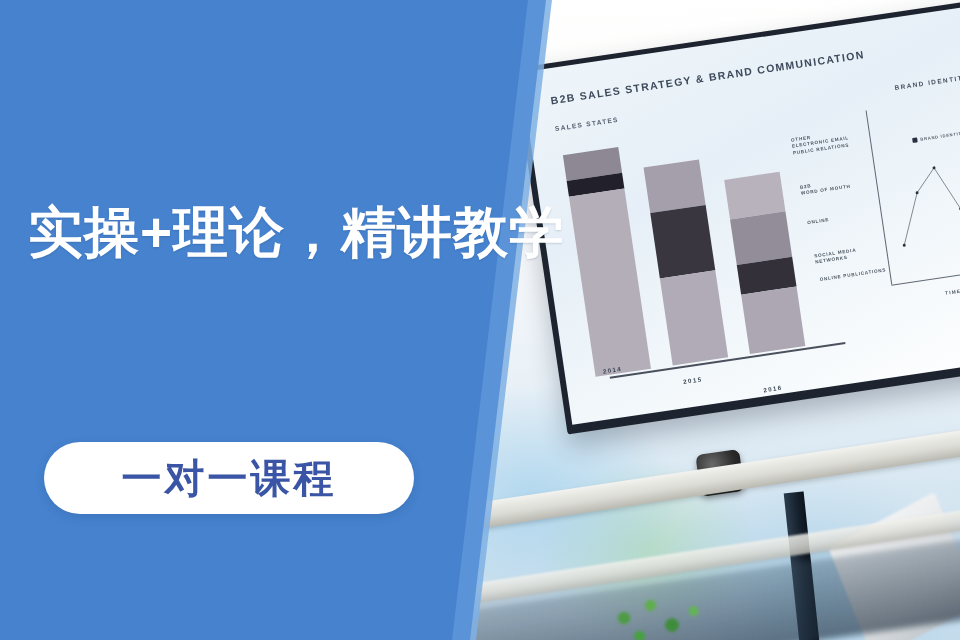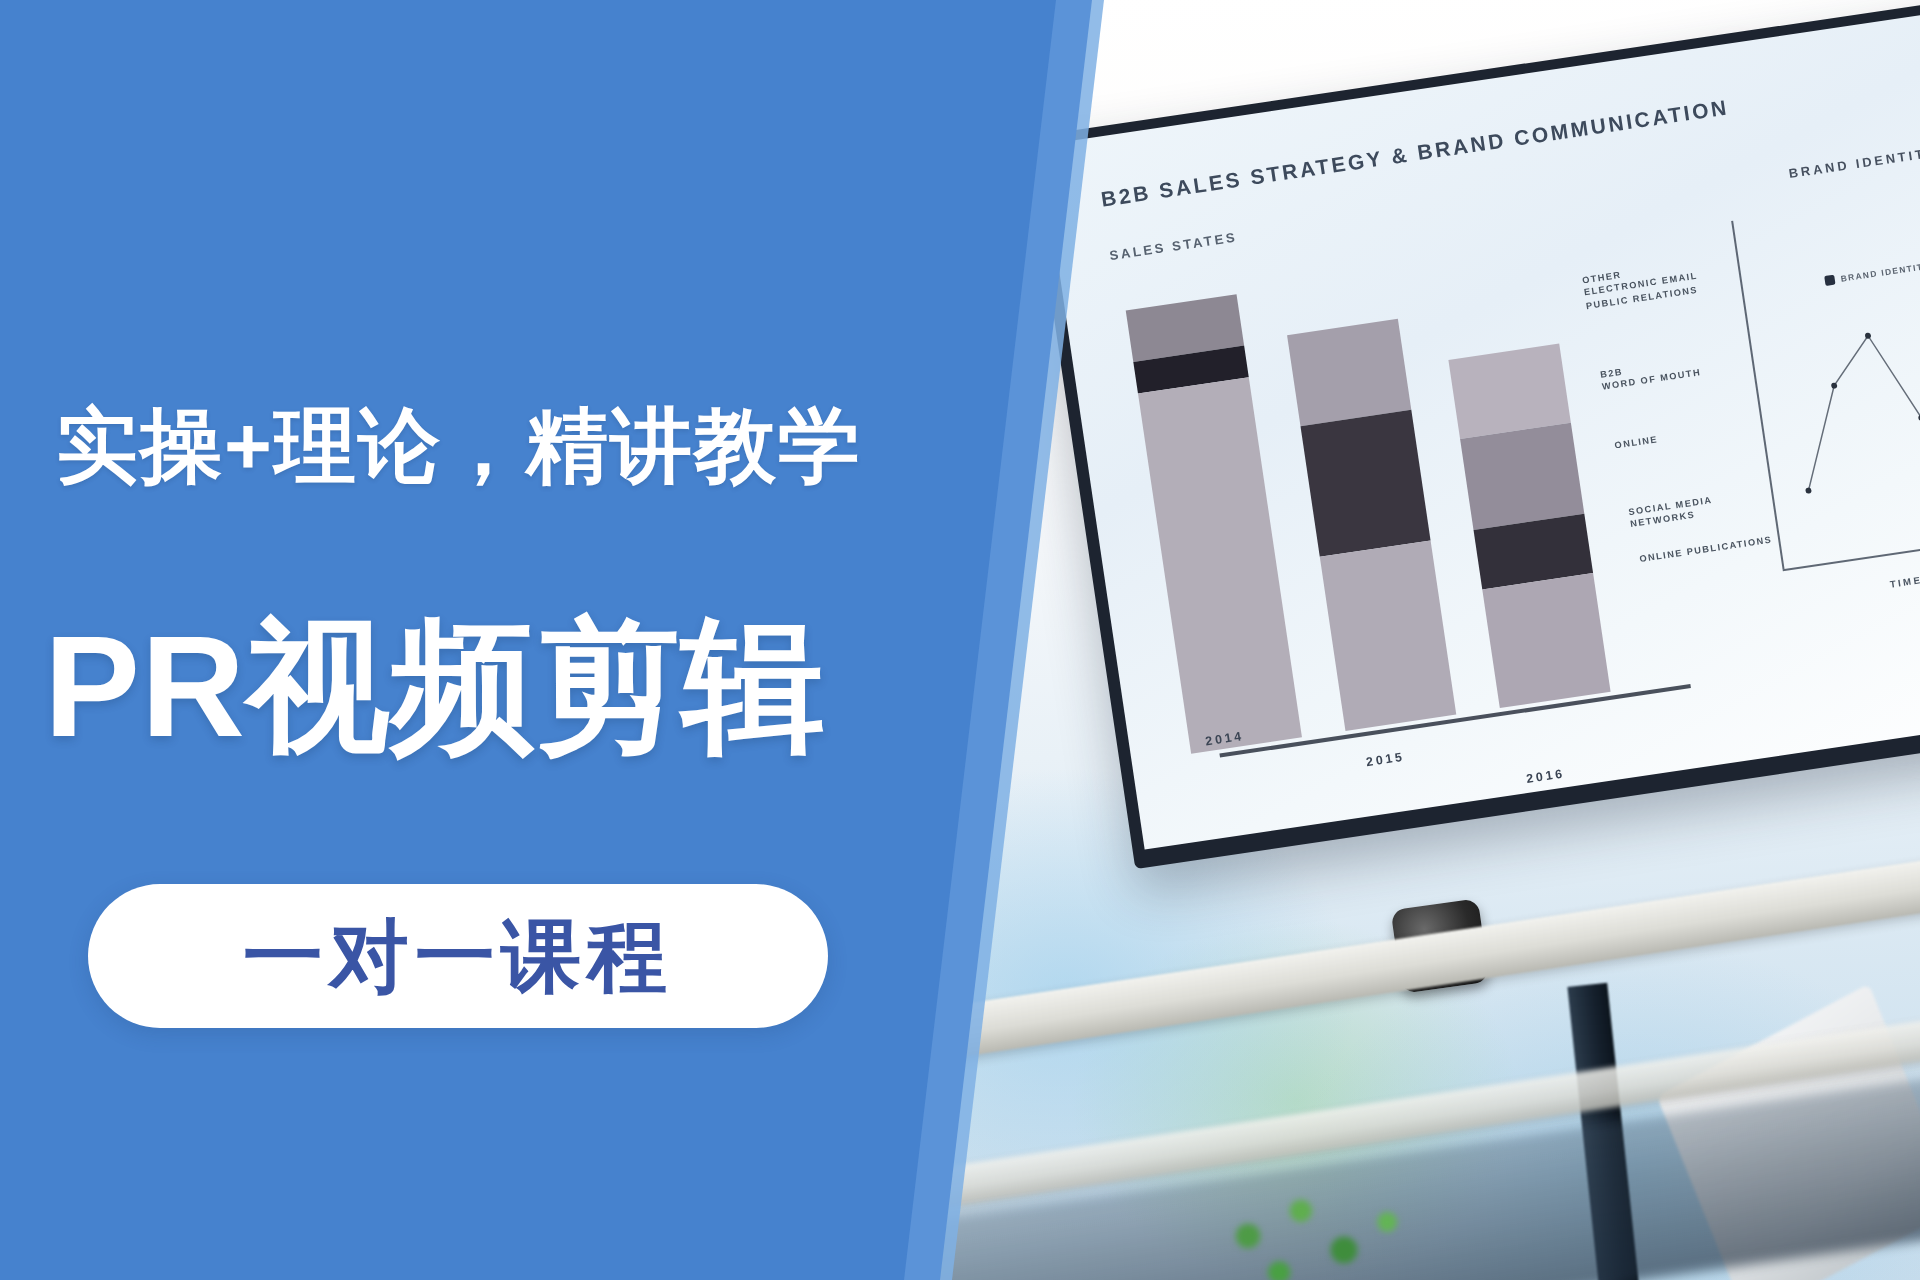--- a/index.html
+++ b/index.html
@@ -151,21 +151,21 @@
     position:absolute; top:0; left:0; width:580px; height:640px;
     background:#7fb0e4;
     clip-path:polygon(528px 0, 552px 0, 476px 640px, 452px 640px);
     z-index:3; opacity:.85;
   }
 
   
   .copy{ position:absolute; left:0; top:0; width:540px; height:640px; z-index:10; }
   .tagline{
     position:absolute; left:28px; top:196px; width:480px;
-    color:#ffffff; font-size:41px; font-weight:700; letter-spacing:1px;
+    color:#ffffff; font-size:55px; font-weight:700; letter-spacing:1px;
     text-shadow:0 1px 2px rgba(20,50,90,.18);
     white-space:nowrap;
   }
   .headline{
     position:absolute; left:22px; top:308px; width:500px;
     color:#ffffff; font-size:72px; font-weight:700; letter-spacing:.5px;
     line-height:1; white-space:nowrap;
     text-shadow:0 2px 4px rgba(20,50,90,.22);
   }
   .pill{
@@ -270,19 +270,18 @@
     <div class="glass-dark"></div>
     <div class="plant"></div>
   </div>
 
   <div class="diag-light2"></div>
   <div class="diag-light"></div>
   <div class="diag"></div>
 
   <div class="copy">
     <div class="tagline">实操+理论，精讲教学</div>
-    <div class="headline">PR视频剪辑</div>
     <div class="pill">
       <span>一对一课程</span>
     </div>
   </div>
 
 </div>
 
 </body></html>

